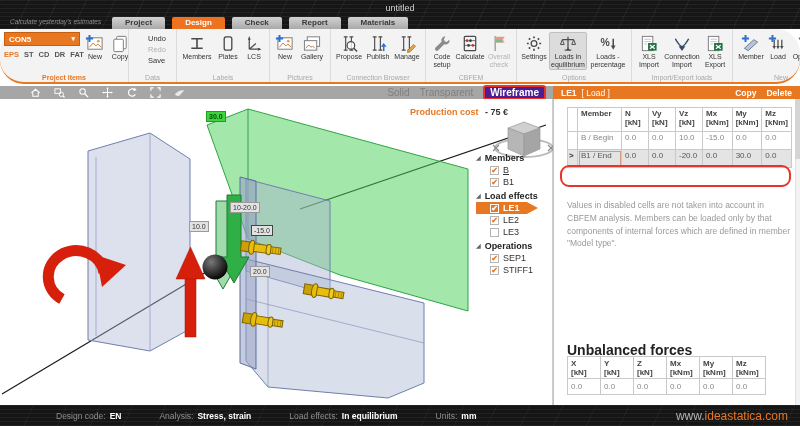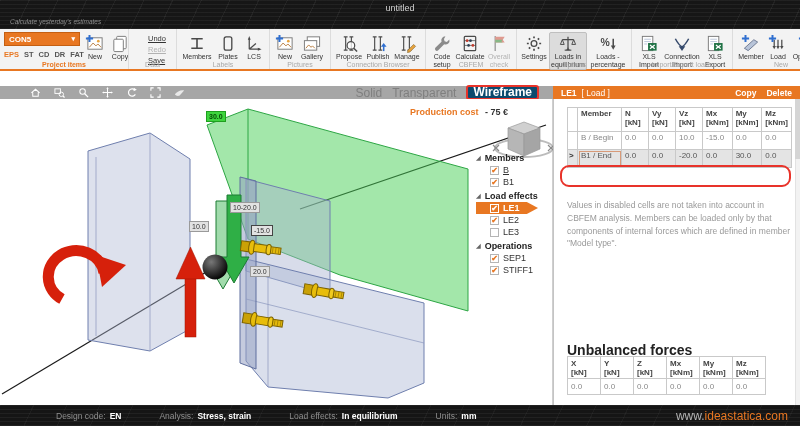--- a/index.html
+++ b/index.html
@@ -19,47 +19,47 @@
   .logo-reg{ color:#bbb; font-size:6px; margin-left:1px; }
   .logo-product{ color:#e8e8e8; font-weight:bold; font-style:italic; font-size:10px; letter-spacing:1.5px; margin-left:22px; }
   .tagline{ position:absolute; left:10px; top:18px; color:#8e8e8e; font-size:6.5px; font-style:italic; }
   .doc-title{ position:absolute; top:3px; left:0; right:0; text-align:center; color:#d2d2d2; font-size:9px; }
   .tabs{ position:absolute; bottom:0; left:112px; display:flex; gap:7px; }
   .tab{ height:12px; line-height:12px; padding:0 13px; font-size:8px; font-weight:bold; color:#3a3a3a;
     background:linear-gradient(#d2d2d2,#a9a9a9); border-radius:2px 2px 0 0; }
   .tab.active{ background:#ee7220; color:#fff; }
 
   
-  .ribbon{ position:absolute; top:29px; left:0; right:0; height:42px; background:#f3f3f3;
-    border-bottom:2px solid #e87722; display:flex; }
+  .ribbon{ position:absolute; top:29px; left:0; right:0; height:55px; background:#f3f3f3;
+    border-bottom:2px solid #e87722; display:flex;border-radius:24px; }
   .rgroup{ position:relative; height:100%; padding:3px 4px 10px 4px; flex:none; }
   .rgroup + .rgroup{ border-left:1px solid #dcdcdc; }
   .rgroup-label{ position:absolute; bottom:1px; left:0; right:0; text-align:center; font-size:7px; color:#a8a8a8; white-space:nowrap; }
   .rgroup-label.accent{ color:#e87722; font-weight:bold; }
   .rbtn-row{ display:flex; align-items:flex-start; gap:2px; }
   .rbtn{ display:flex; flex-direction:column; align-items:center; text-align:center;
     font-size:7px; color:#333; line-height:1.1; cursor:default; padding:1px; border:1px solid transparent; border-radius:2px;}
   .rbtn .ic16{ width:20px; height:19px; }
   .rbtn.pressed{ background:#dcdcdc; border-color:#bfbfbf; }
   .rbtn.disabled{ color:#b2b2b2; }
-  .sbtn{ display:flex; align-items:center; gap:3px; font-size:7.5px; color:#333; height:10px; margin:1px 12px;text-decoration:underline; }
+  .sbtn{ display:flex; align-items:center; gap:3px; font-size:7.5px; color:#333; height:10px; margin:1px 12px; }
   .sbtn .ic10{ width:11px; height:10px; }
   .sbtn.disabled{ color:#b2b2b2; }
   .combo{ width:76px; height:14px; background:#e87722; color:#fff; font-size:8px; font-weight:bold;
     display:flex; align-items:center; padding:0 4px; border:1px solid #c45f12; }
   .combo .arrow{ margin-left:auto; font-size:7px; }
   .filters{ display:flex; gap:5px; margin-top:4px; font-size:7.5px; font-weight:bold; color:#555; }
   .filters .on{ color:#e87722; }
 
   
   .vtb{ position:absolute; top:86px; left:0; width:553px; height:13px; background:#a6a6a6;
     display:flex; align-items:center; padding-left:30px; gap:13px; }
   .vtb .vic{ width:11px; height:11px; flex:none; }
-  .vmodes{ margin-left:auto; display:flex; align-items:center; gap:10px; padding-right:14px; font-size:12px; color:#7f7f7f; }
-  .vmode.activebox{ background:#0c4a6e; color:#fff; font-weight:bold; padding:0 5px; line-height:11px;
+  .vmodes{ margin-left:auto; display:flex; align-items:center; gap:10px; padding-right:7px; font-size:10px; color:#7f7f7f; }
+  .vmode.activebox{ background:#4c1d95; color:#fff; font-weight:bold; padding:0 5px; line-height:11px;
     border:2px solid #e8332a; border-radius:3px; }
 
   
   .loadbar{ position:absolute; top:86px; left:553px; right:0; height:13px; background:#e87722;
     display:flex; align-items:center; color:#fff; font-size:8.5px; padding:0 8px; gap:5px; }
   .loadbar .t1{ font-weight:bold; }
   .loadbar .sp{ margin-left:auto; display:flex; gap:10px; font-weight:bold; }
 
   
   .viewport{ position:absolute; top:99px; left:0; width:553px; height:306px; background:#fff;
@@ -272,20 +272,27 @@
         <path d="M1 8c2-3.2 7-5.2 10-4.2L6.2 9.3C4.2 10.2 2 9.6 1 8z" fill="#e9e9e9"></path>
       </symbol>
 </defs>
 </svg>
 
 <div class="app">
 
   <div class="titlebar">
     <div class="tagline">Calculate yesterday's estimates</div>
     <div class="doc-title">untitled</div>
+    <div class="tabs">
+      <div class="tab">Project</div>
+      <div class="tab active">Design</div>
+      <div class="tab">Check</div>
+      <div class="tab">Report</div>
+      <div class="tab">Materials</div>
+    </div>
   </div>
 
   <div class="ribbon">
 
     <div class="rgroup" style="width:128px">
       <div class="rbtn-row">
         <div style="width:78px">
           <div class="combo">
             <span>CON5</span>
             <span class="arrow">▾</span>

